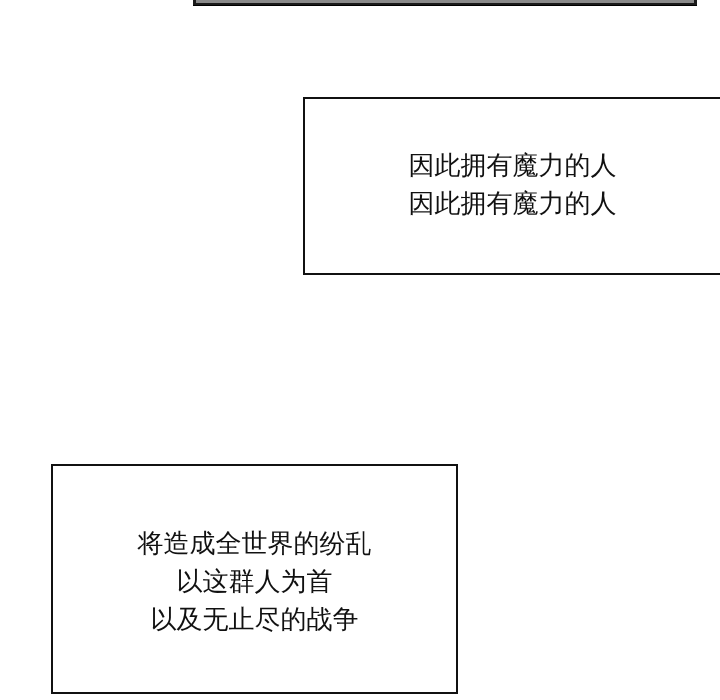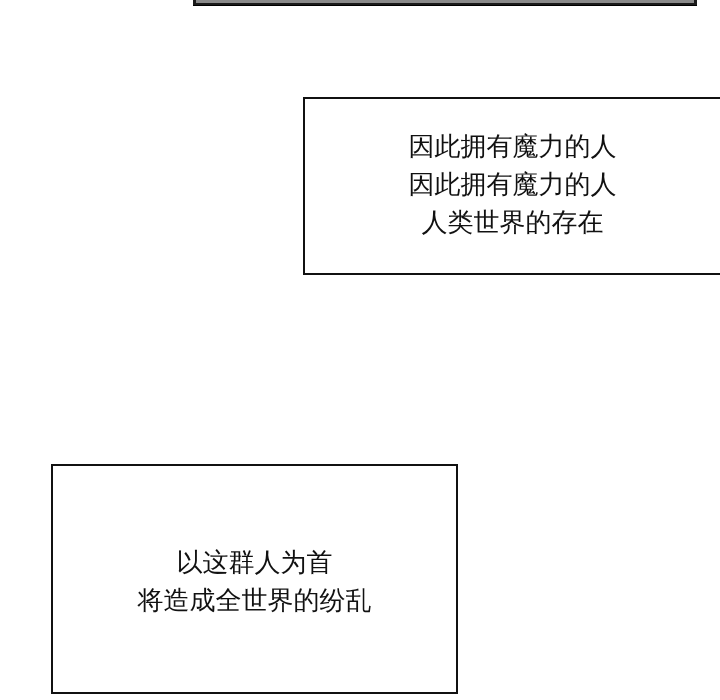--- a/index.html
+++ b/index.html
@@ -21,22 +21,22 @@
 <body>
 
 <div class="top-panel">
   <div class="inner"></div>
 </div>
 
 <div id="box1" class="caption-box">
   <div class="caption-text">
     <div>因此拥有魔力的人</div>
     <div>因此拥有魔力的人</div>
-    <div>人类世界的存在</div>
   </div>
 </div>
 
 <div id="box2" class="caption-box">
   <div class="caption-text">
+    <div>将造成全世界的纷乱</div>
     <div>以这群人为首</div>
-    <div>将造成全世界的纷乱</div>
+    <div>以及无止尽的战争</div>
   </div>
 </div>
 
 </body></html>

